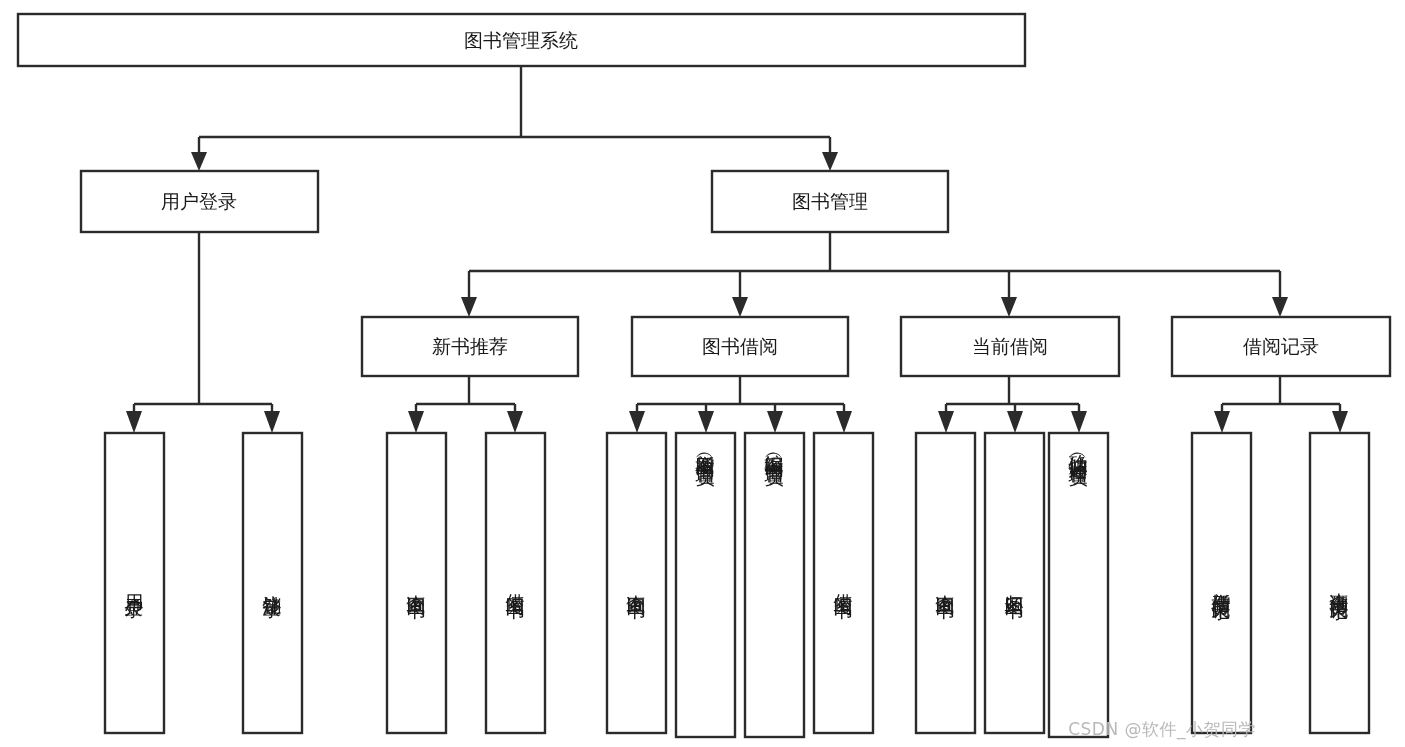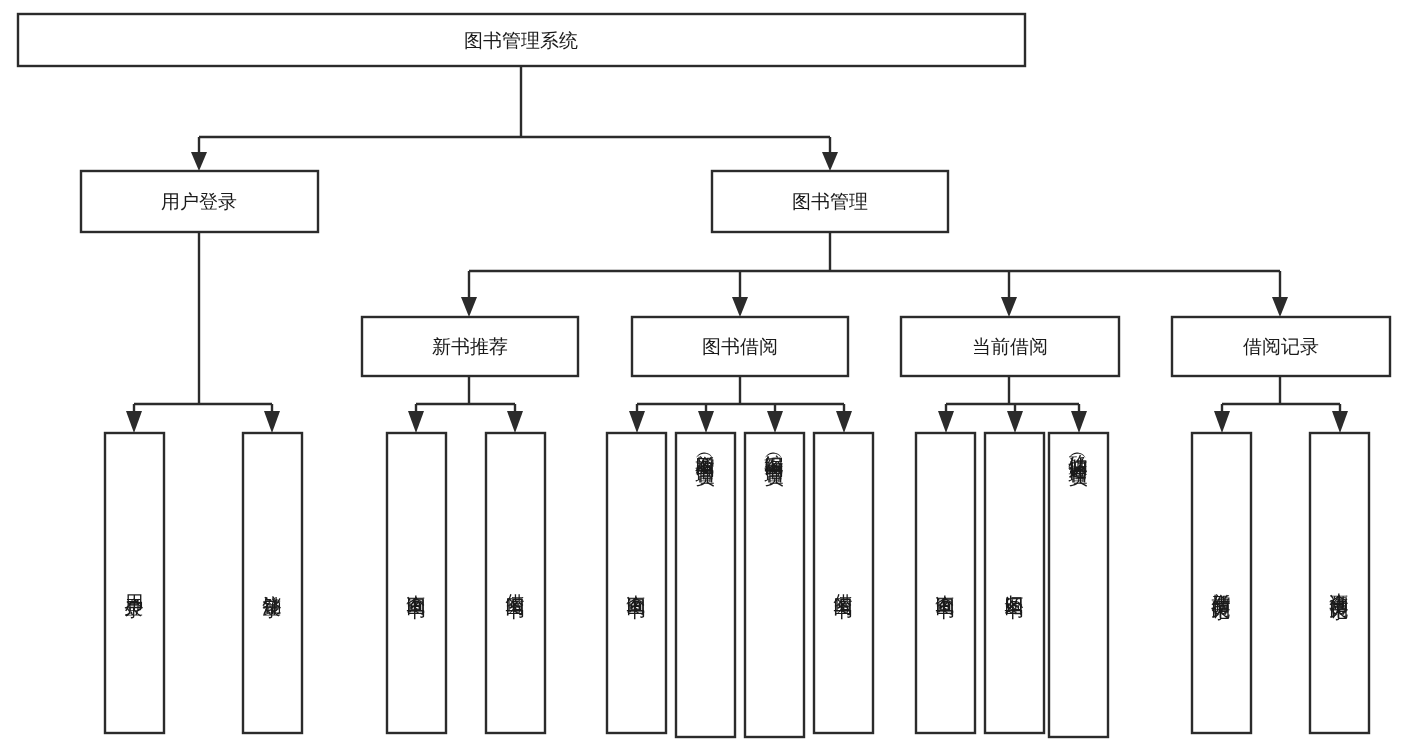--- a/index.html
+++ b/index.html
@@ -237,13 +237,14 @@
     <span class="vlabel-text" style="margin-top:6px;">确认归还（管理员）</span>
   </div>
 
   <div class="vlabel-box" style="left:1192px; top:433px; width:59px; height:300px;">
     <span class="vlabel-text">新增借阅记录</span>
   </div>
   <div class="vlabel-box" style="left:1310px; top:433px; width:59px; height:300px;">
     <span class="vlabel-text">查询借阅记录</span>
   </div>
 
+  <div id="watermark">CSDN @软件_小贺同学</div>
 </div>
 
 </body></html>

